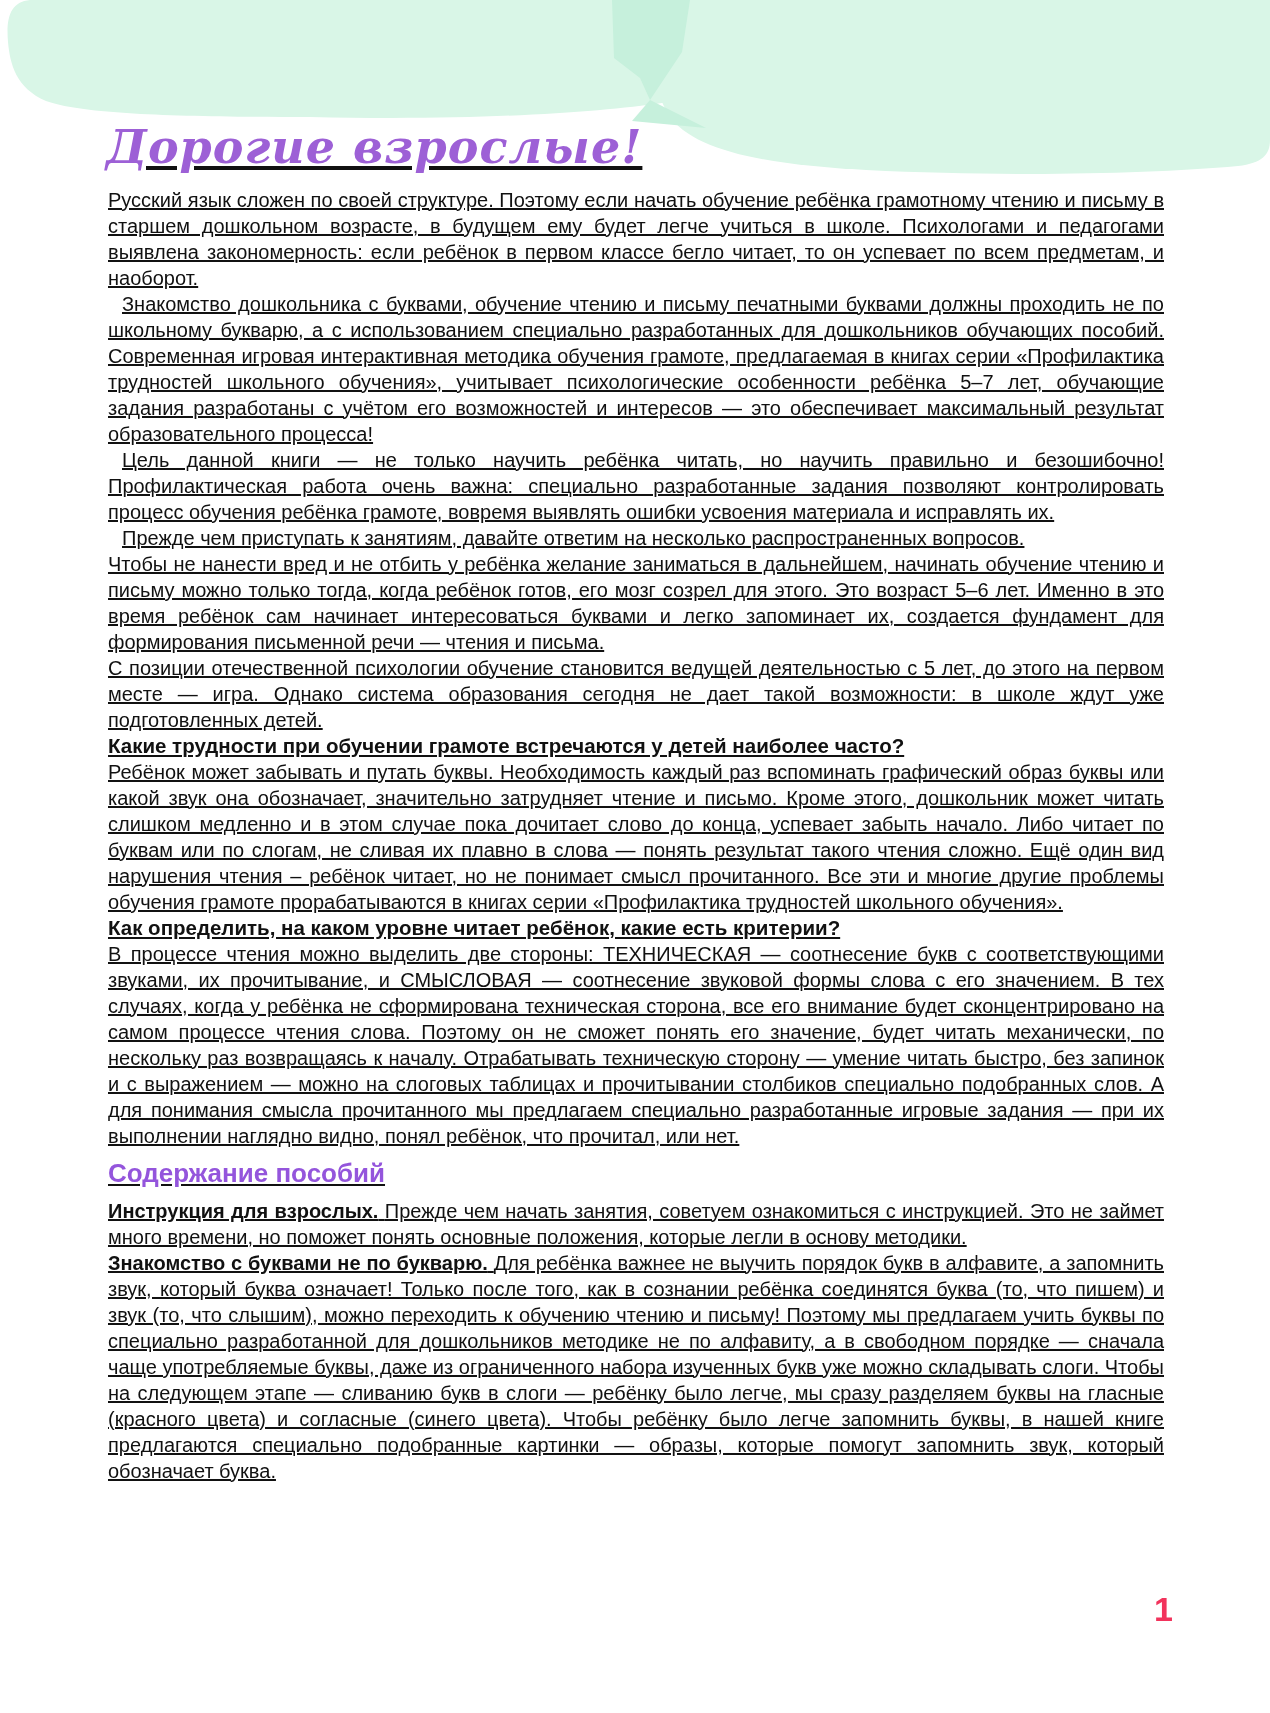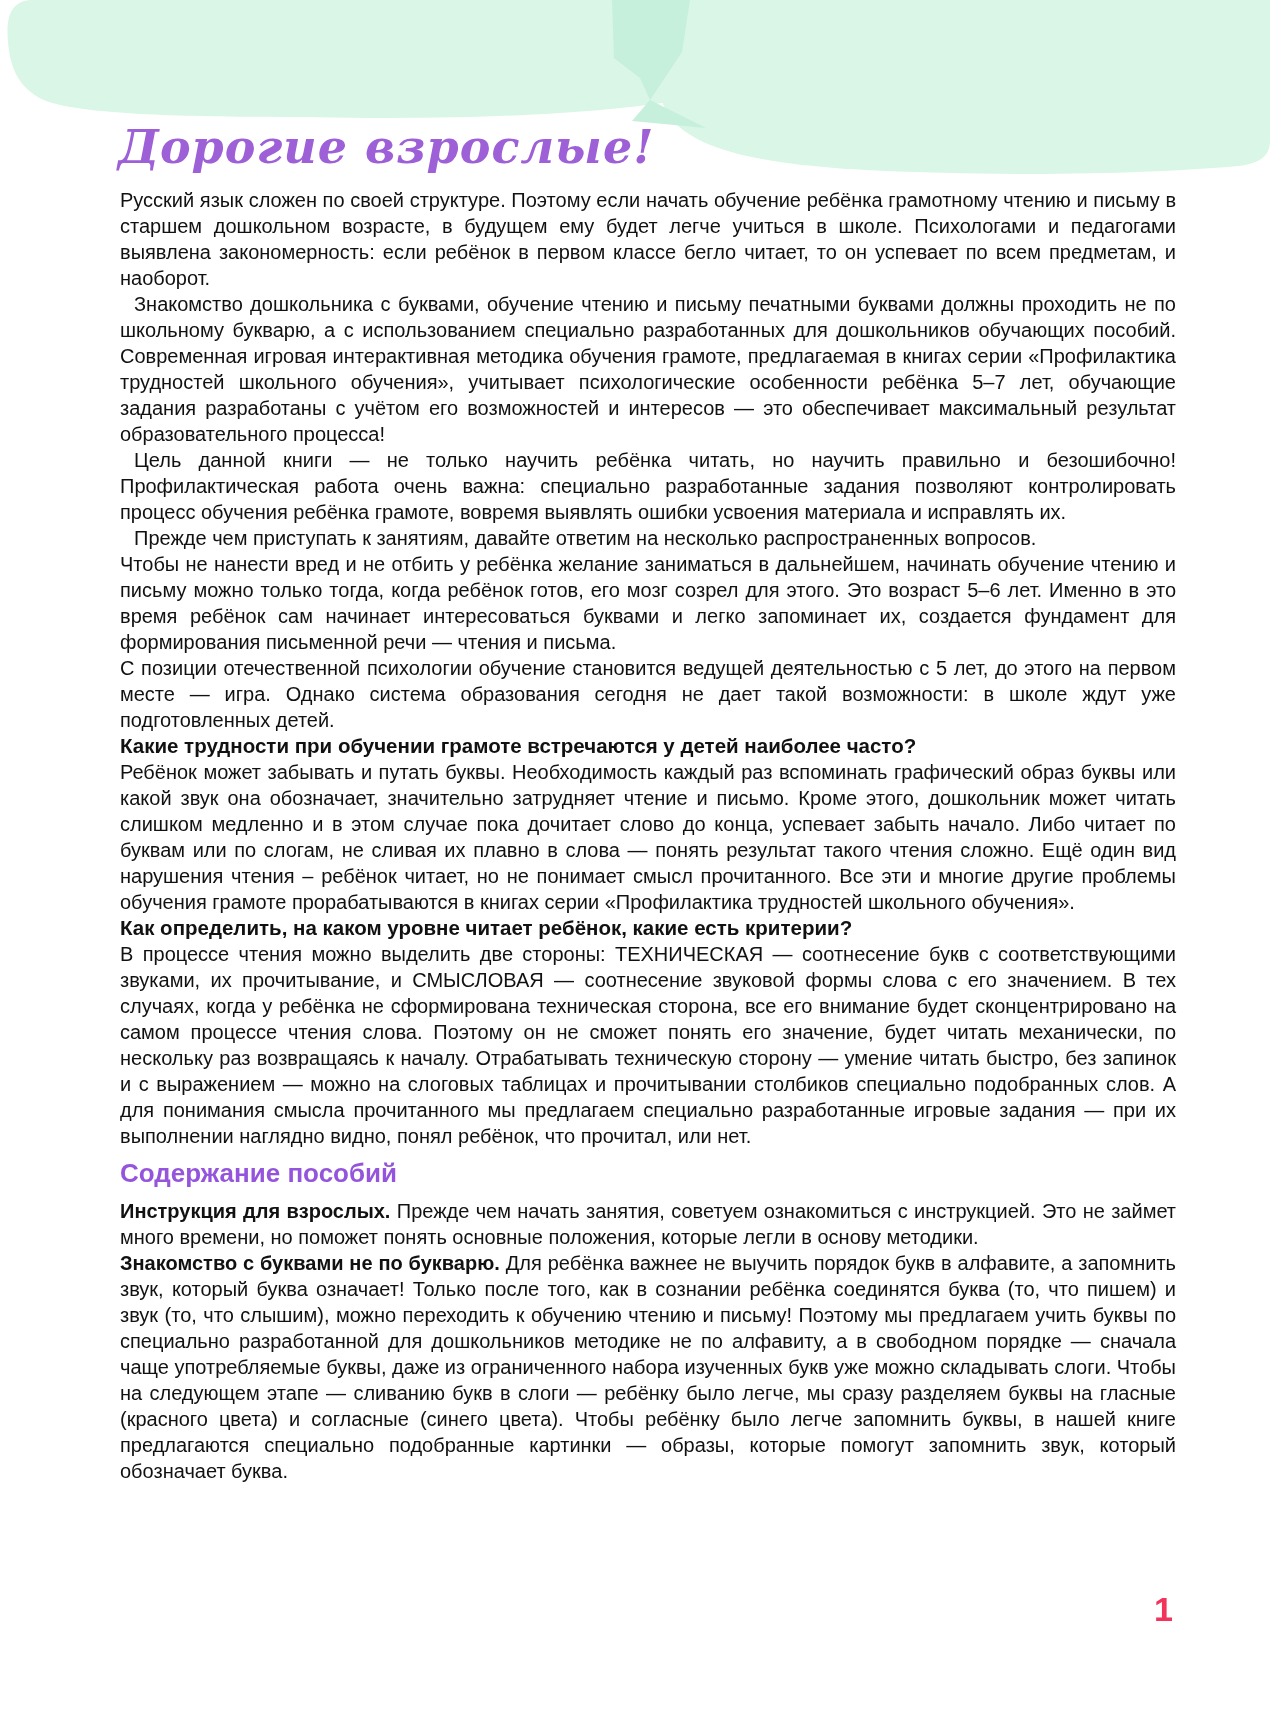--- a/index.html
+++ b/index.html
@@ -6,21 +6,21 @@
   .page{
     position:relative;
     width:1270px;height:1713px;
     background:#ffffff;
     overflow:hidden;
     font-family:"Liberation Sans", sans-serif;
     color:#111111;
   }
   .deco{position:absolute;top:0;left:0;pointer-events:none;}
   .content{
-    position:absolute;left:120px;top:0;width:1056px;
+    position:absolute;left:108px;top:0;width:1056px;text-decoration:underline;
   }
   h1.script{
     font-family:"DejaVu Serif", serif;
     font-style:italic;
     font-weight:bold;
     font-size:46px;
     line-height:1.1;
     letter-spacing:1px;
     color:#9d60d6;
     margin:122px 0 14px -2px;

